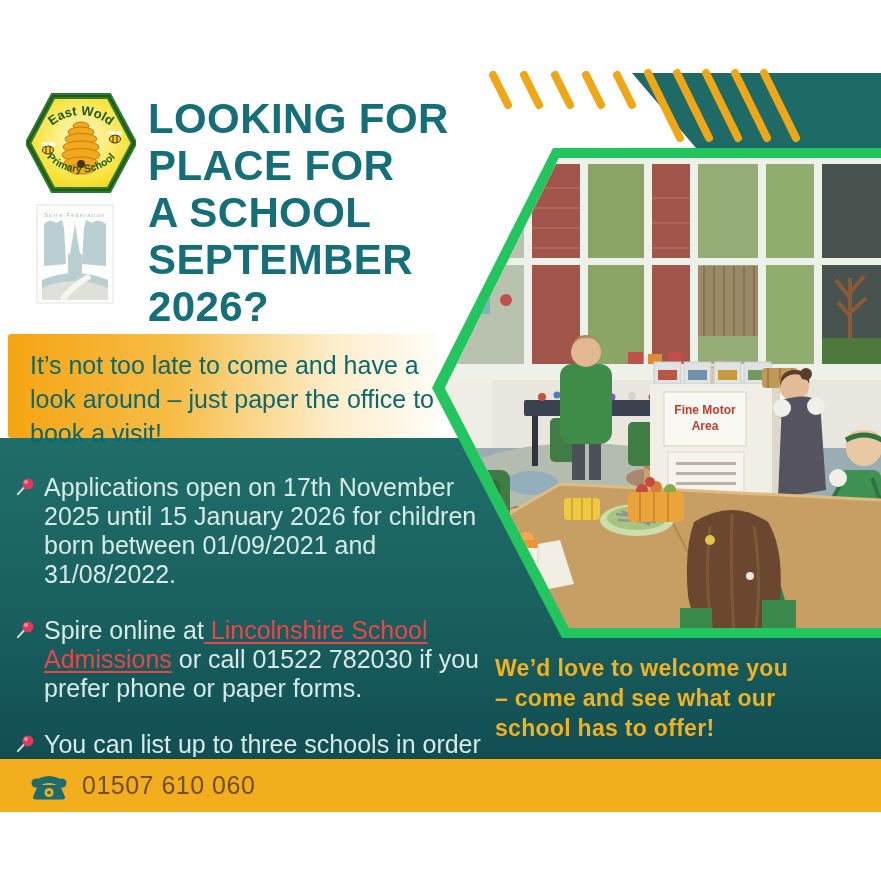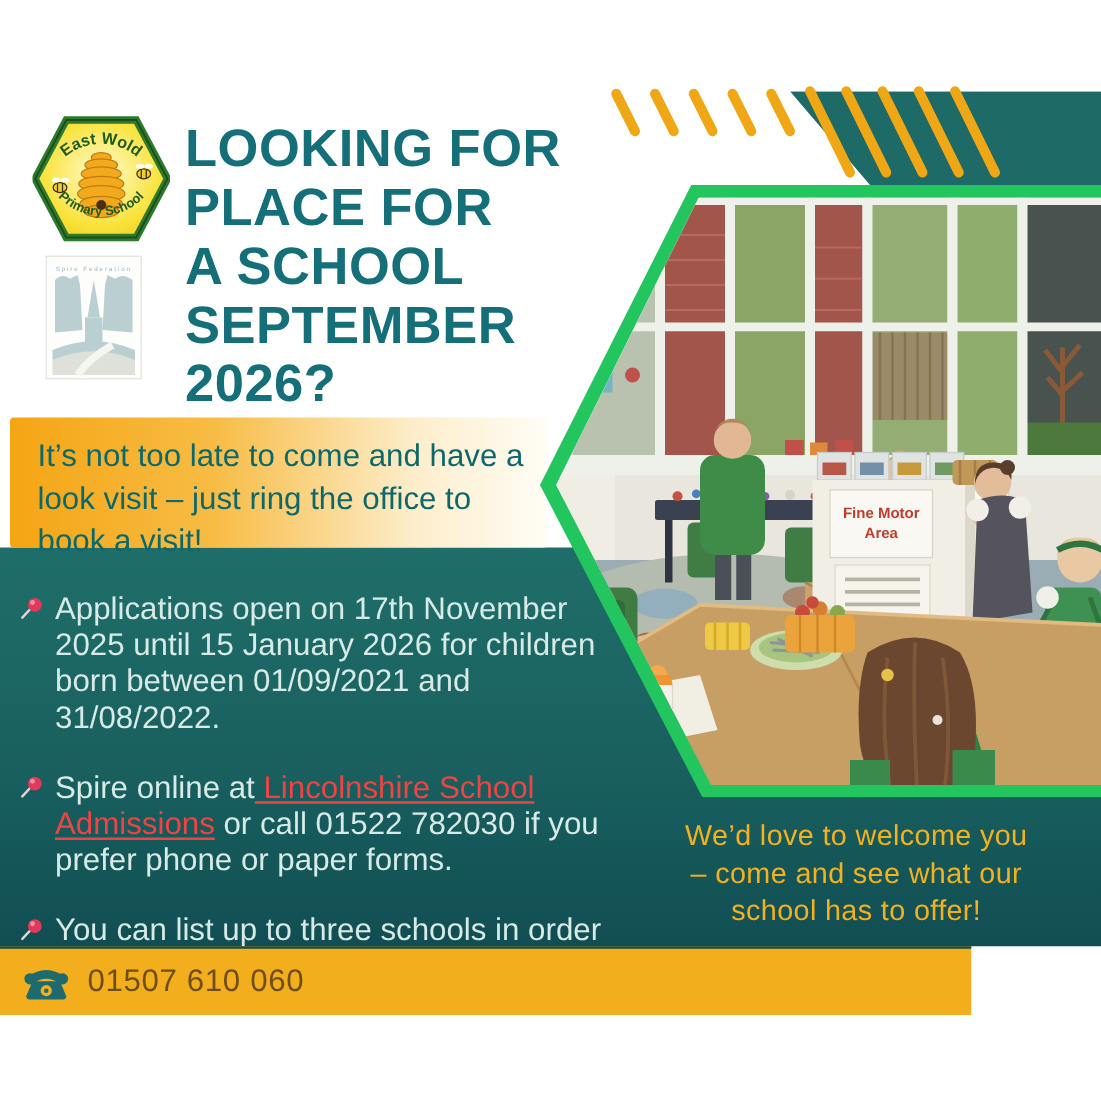--- a/index.html
+++ b/index.html
@@ -5,23 +5,23 @@
   html,body{margin:0;padding:0;background:#ffffff;}
   #poster{position:relative;width:881px;height:881px;background:#ffffff;overflow:hidden;
           font-family:"Liberation Sans",sans-serif;}
   
   .teal-corner{position:absolute;left:628px;top:73px;width:253px;height:75px;
                background:#1d6a67;
                clip-path:polygon(4px 0,253px 0,253px 75px,68px 75px);}
   .stripes{position:absolute;left:455px;top:60px;width:426px;height:95px;}
   .teal-main{position:absolute;left:0;top:438px;width:881px;height:319px;
              background:linear-gradient(180deg,#1f6e6a 0%,#19605f 55%,#114e53 100%);}
-  .footer-bar{position:absolute;left:0;top:757px;width:777px;height:55px;
+  .footer-bar{position:absolute;left:0;top:757px;width:881px;height:55px;
               background:#f3ae1d;border-top:2px solid #164b41;
-              display:flex;align-items:center;gap:14px;padding-left:18px;box-sizing:border-box;}
+              display:flex;align-items:center;gap:14px;padding-left:30px;box-sizing:border-box;}
   .footer-bar .phone-num{color:#6f4f16;font-size:25px;letter-spacing:.5px;}
   
   .school-logo{position:absolute;left:26px;top:92px;width:110px;height:102px;}
   .federation-logo{position:absolute;left:36px;top:204px;width:78px;height:100px;}
   .headline{position:absolute;left:148px;top:95px;width:345px;
             color:#156f79;font-size:42px;font-weight:700;line-height:47px;letter-spacing:.4px;}
   
   .callout{position:absolute;left:8px;top:334px;width:430px;height:104px;box-sizing:border-box;
            background:linear-gradient(90deg,#f5a513 0%,#f7bc45 38%,#fdedca 75%,#fffdf6 100%);
            border-radius:3px;padding:14px 0 0 22px;
@@ -32,22 +32,22 @@
   .bullet{position:relative;padding-left:30px;margin-bottom:27px;}
   .bullet .pin{position:absolute;left:0;top:3px;}
   .bullet a{color:#ef4444;text-decoration:underline;text-underline-offset:3px;cursor:pointer;}
   
   .photo-frame{position:absolute;left:432px;top:148px;width:449px;height:490px;
                background:#22c55e;
                clip-path:polygon(121px 0,449px 0,449px 490px,130px 490px,0 240px);}
   .photo-svg{position:absolute;left:0;top:0;width:449px;height:490px;
              clip-path:polygon(127px 10px,449px 10px,449px 480px,137px 480px,13px 240px);}
   
-  .welcome{position:absolute;left:495px;top:653px;width:380px;text-align:center;
-           color:#f3b11f;font-size:23px;font-weight:normal;line-height:30px;letter-spacing:.3px;}
+  .welcome{position:absolute;left:495px;top:653px;width:380px;text-align:left;
+           color:#f3b11f;font-size:23px;font-weight:bold;line-height:30px;letter-spacing:.3px;}
 </style>
 </head>
 <body>
 
 <div id="poster">
 
   <div class="teal-corner"></div>
   <svg class="stripes" viewBox="0 0 426 95">
     <g stroke="#f0a715" stroke-width="8" stroke-linecap="round">
       <line x1="38" y1="15" x2="53" y2="45"></line>
@@ -124,21 +124,21 @@
   <div class="headline">
     <div>LOOKING FOR</div>
     <div>PLACE FOR</div>
     <div>A SCHOOL</div>
     <div>SEPTEMBER</div>
     <div>2026?</div>
   </div>
 
   <div class="callout">
     <div>It’s not too late to come and have a</div>
-    <div>look visit – just ring the office to</div>
+    <div>look around – just paper the office to</div>
     <div>book a visit!</div>
   </div>
 
   <div class="bullets">
     <div class="bullet">
       <svg class="pin" width="22" height="22" viewBox="0 0 20 20">
         <line x1="3.5" y1="16.5" x2="9.5" y2="10" stroke="#ded6d2" stroke-width="1.8" stroke-linecap="round"></line>
         <circle cx="12.6" cy="7.2" r="5" fill="#df3a5b"></circle>
         <circle cx="10.9" cy="5.5" r="1.8" fill="#f78ba1"></circle>
       </svg>

